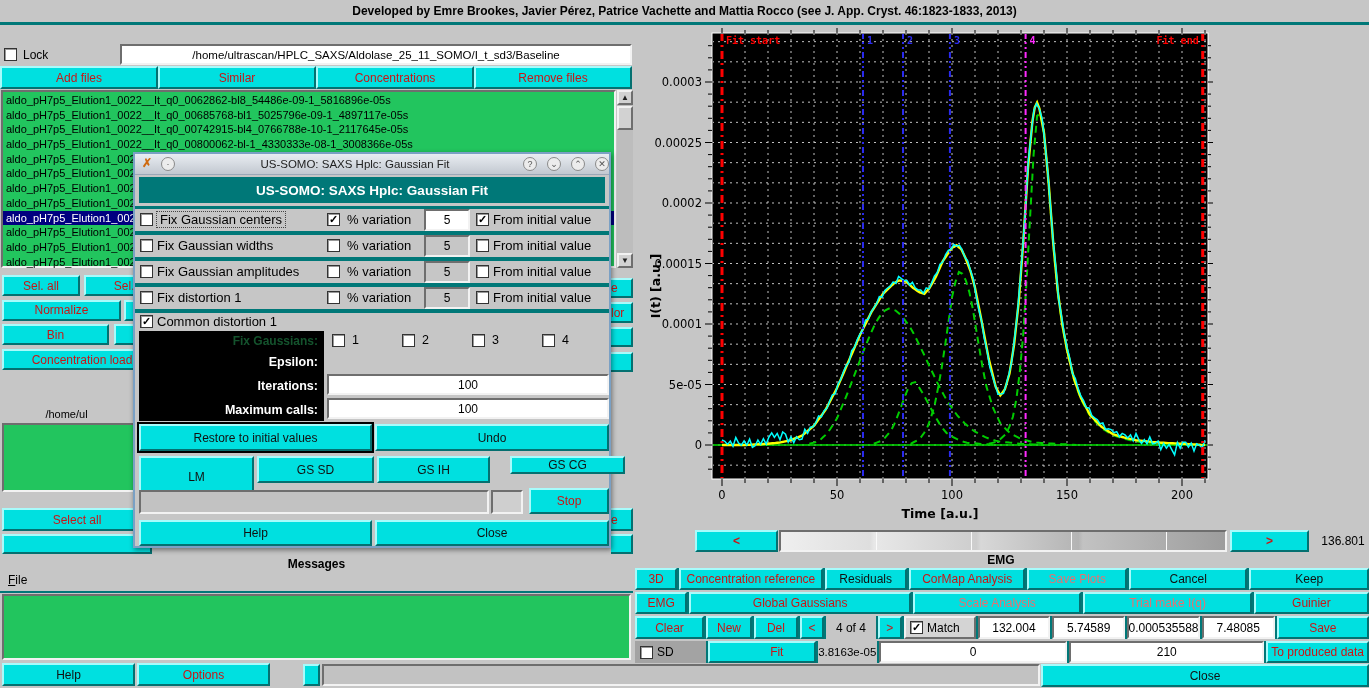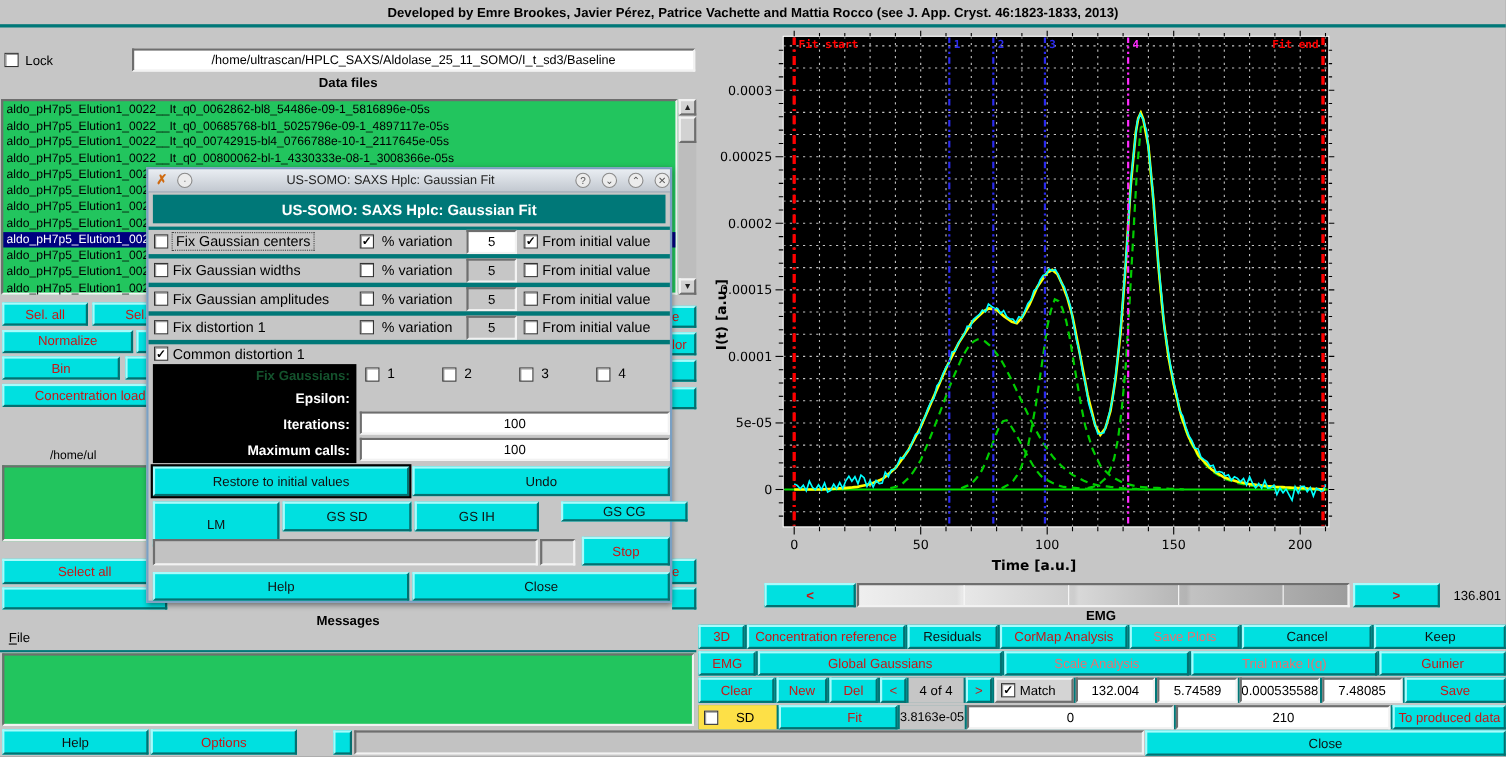--- a/index.html
+++ b/index.html
@@ -34,20 +34,26 @@
 <div id="app">
 
   <div class="abs ctr bold" style="left:0;top:0;width:1369px;height:22px;font-size:12px;">Developed by Emre Brookes, Javier Pérez, Patrice Vachette and Mattia Rocco (see J. App. Cryst. 46:1823-1833, 2013)</div>
   <div class="abs teal" style="left:0;top:22px;width:1369px;height:3px;"></div>
 
   <div class="abs" style="left:0;top:25px;width:633px;height:663px;">
     <div class="abs ctr bold" style="left:0;top:2px;width:633px;height:15px;margin-top:40px;">Data files</div>
     <div class="abs cb" style="left:4px;top:23px;"></div>
     <div class="abs lbl" style="left:23px;top:23px;height:14px;line-height:14px;">Lock</div>
     <div class="abs field" style="left:120px;top:19px;width:512px;height:21px;font-size:11.5px;">/home/ultrascan/HPLC_SAXS/Aldolase_25_11_SOMO/I_t_sd3/Baseline</div>
+    <div class="abs" id="lp-toolbar" style="left:0;top:41px;width:633px;height:23px;">
+        <div class="btn" style="position: absolute; left: 0px; top: 0px; width: 158px; height: 23px;">Add files</div>
+        <div class="btn" style="position: absolute; left: 158px; top: 0px; width: 158px; height: 23px;">Similar</div>
+        <div class="btn" style="position: absolute; left: 316px; top: 0px; width: 158px; height: 23px;">Concentrations</div>
+        <div class="btn" style="position: absolute; left: 474px; top: 0px; width: 158px; height: 23px;">Remove files</div>
+      </div>
 
     <div class="abs sunken" id="file-list" style="left:1px;top:65px;width:615px;height:178px;padding:1px 0;">
         <div class="listrow">aldo_pH7p5_Elution1_0022__It_q0_0062862-bl8_54486e-09-1_5816896e-05s</div>
         <div class="listrow">aldo_pH7p5_Elution1_0022__It_q0_00685768-bl1_5025796e-09-1_4897117e-05s</div>
         <div class="listrow">aldo_pH7p5_Elution1_0022__It_q0_00742915-bl4_0766788e-10-1_2117645e-05s</div>
         <div class="listrow">aldo_pH7p5_Elution1_0022__It_q0_00800062-bl-1_4330333e-08-1_3008366e-05s</div>
         <div class="listrow">aldo_pH7p5_Elution1_0022__It_q0_</div>
         <div class="listrow">aldo_pH7p5_Elution1_0022__It_q0_</div>
         <div class="listrow">aldo_pH7p5_Elution1_0022__It_q0_</div>
         <div class="listrow">aldo_pH7p5_Elution1_0022__It_q0_</div>
@@ -341,21 +347,21 @@
           <div class="cb">✓</div>
           <div class="lbl" style="font-size: 12px;">Match</div>
         </div>
         <div class="field" style="flex: 74 74 0px;">132.004</div>
         <div class="field" style="flex: 74 74 0px;">5.74589</div>
         <div class="field" style="flex: 74 74 0px;">0.000535588</div>
         <div class="field" style="flex: 74 74 0px;">7.48085</div>
         <div class="btn " style="flex: 95 95 0px; color: rgb(200, 22, 22);">Save</div>
       </div>
     <div class="abs teal" id="rp-row4" style="left:2px;top:616px;width:734px;height:22px;display:flex;gap:2px;">
-        <div style="flex: 66 66 0px; display: flex; align-items: center; gap: 16px; padding: 0px 5px; background: #fde047; box-sizing: border-box;">
+        <div style="flex: 66 66 0px; display: flex; align-items: center; gap: 4px; padding: 0px 5px; background: #a3a3a3; box-sizing: border-box;">
           <div class="cb"></div>
           <div class="lbl" style="font-size: 12px;">SD</div>
         </div>
         <div class="btn " style="flex: 80 80 0px; color: rgb(200, 22, 22); padding-left: 30px;">Fit</div>
         <div class="ctr" style="flex: 64 64 0px; background: rgb(198, 198, 198); font-size: 11.5px;">3.8163e-05</div>
         <div class="field" style="flex: 200 200 0px;">0</div>
         <div class="field" style="flex: 207 207 0px;">210</div>
         <div class="btn " style="flex: 107 107 0px; color: rgb(200, 22, 22);">To produced data</div>
       </div>
 

